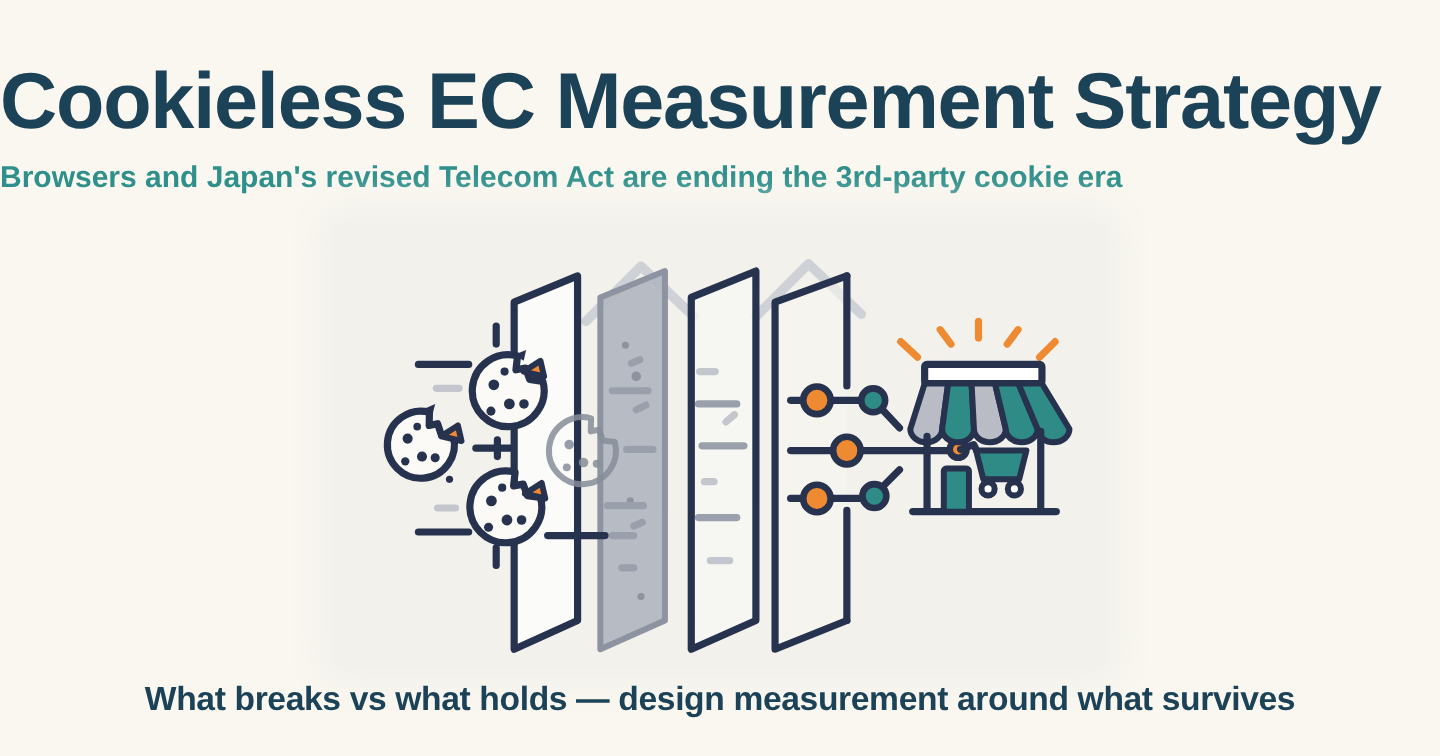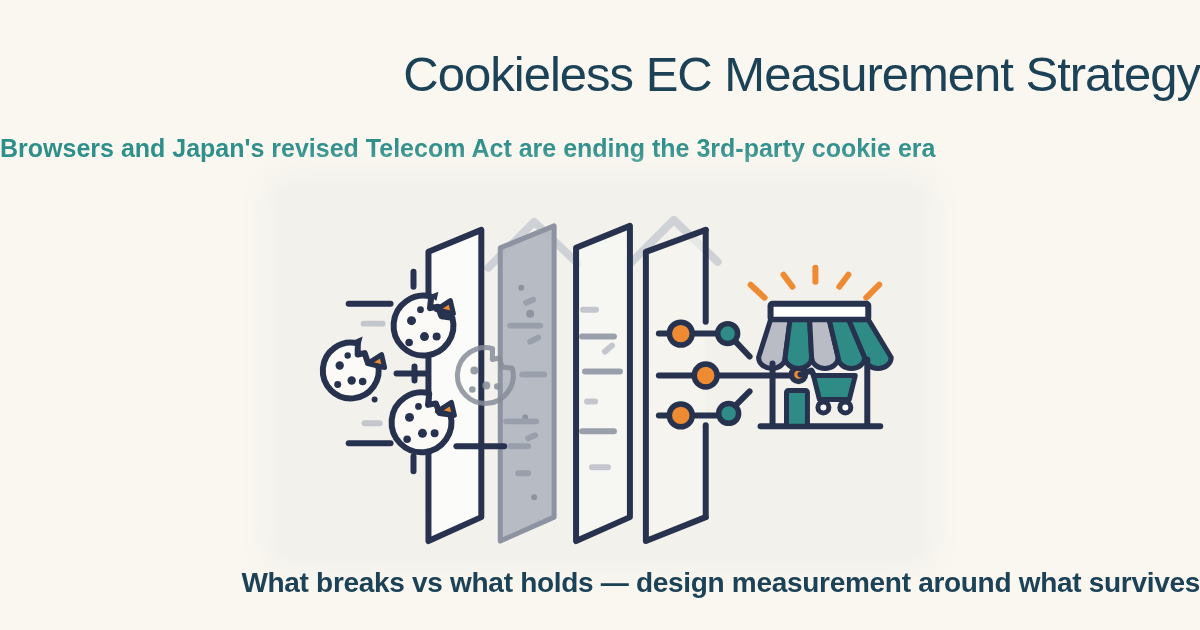--- a/index.html
+++ b/index.html
@@ -3,25 +3,25 @@
 <meta charset="utf-8">
 <style>
   :root{
     --bg:#faf7f0; --backdrop:#f2f1ec; --navy:#27324f; --teal:#2e8b85;
     --orange:#ee8a31; --ghost:#b5b9c2; --title:#1c4257; --subtitle:#2f8f8b;
     --cookiefill:#fbfaf6; --graystroke:#8d93a0;
   }
   *{margin:0;padding:0;box-sizing:border-box}
   html,body{width:1200px;height:630px;overflow:hidden}
   body{background:var(--bg);font-family:"Liberation Sans","DejaVu Sans",sans-serif;position:relative}
-  .title{position:absolute;top:46px;left:0;right:0;text-align:right;
-         font-size:49px;font-weight:400;letter-spacing:-1px;color:var(--title)}
+  .title{position:absolute;top:46px;left:0;right:0;text-align:left;
+         font-size:66px;font-weight:700;letter-spacing:-1px;color:var(--title)}
   .subtitle{position:absolute;top:134px;left:0;right:0;text-align:left;
          font-size:25px;font-weight:700;color:var(--subtitle)}
-  .caption{position:absolute;top:567px;left:0;right:0;text-align:right;
+  .caption{position:absolute;top:567px;left:0;right:0;text-align:center;
          font-size:28px;font-weight:700;letter-spacing:-0.3px;color:var(--title)}
   .illustration{position:absolute;left:278px;top:186px;width:644px;height:372px;
          background:var(--backdrop);border-radius:8px;
          box-shadow:0 0 28px 14px var(--backdrop)}
   .illustration svg{display:block;width:100%;height:100%}
 
   
   .ln{stroke:var(--navy);stroke-width:6;fill:none;stroke-linecap:round;stroke-linejoin:round}
   .lgl{stroke:#c3c6cd;stroke-width:6;fill:none;stroke-linecap:round}
   .lgm{stroke:#9aa0ab;stroke-width:6;fill:none;stroke-linecap:round}

